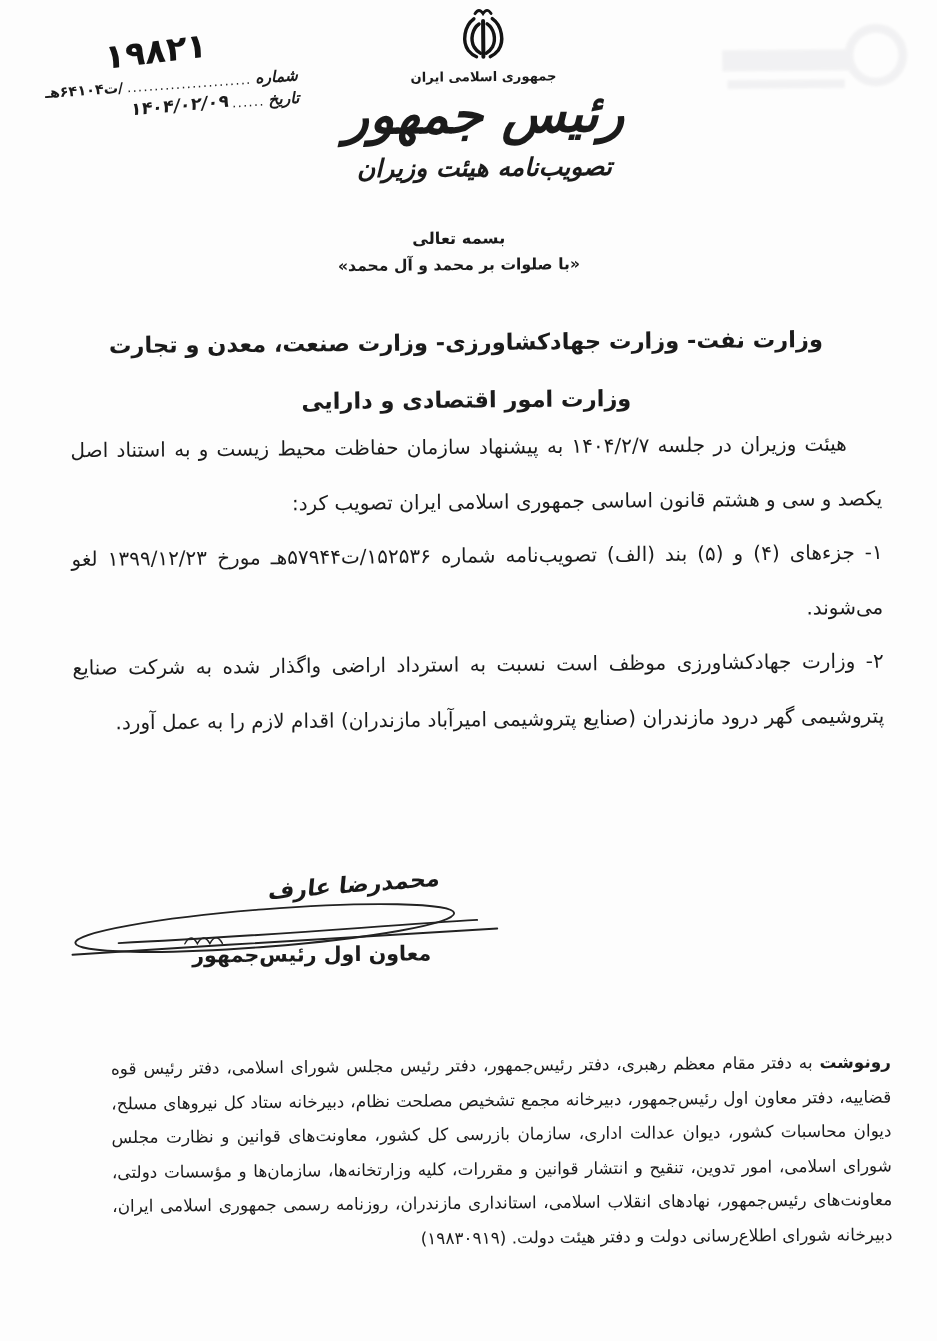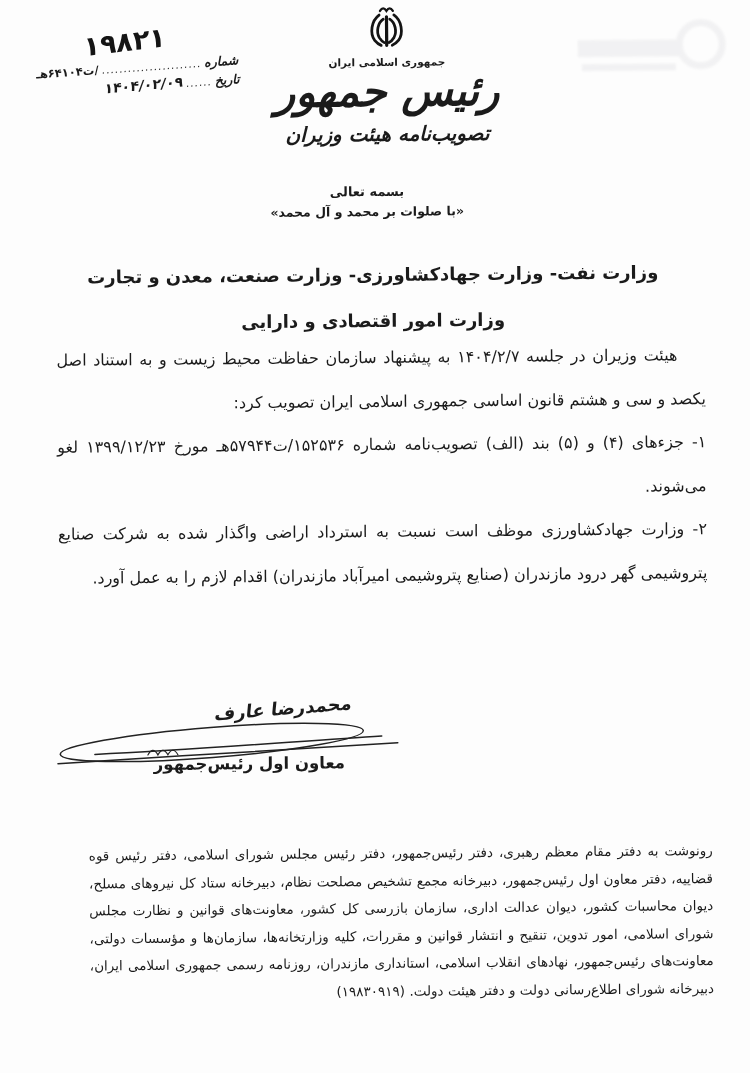--- a/index.html
+++ b/index.html
@@ -71,21 +71,21 @@
   .sig-svg { position: absolute; top: 14px; left: 0; }
   .signer-title { position: absolute; top: 58px; right: 60px; font-size: 16.5px; font-weight: bold; white-space: nowrap; }
 
   
   .footer {
     position: absolute; top: 840px; right: 40px; left: 86px;
     font-size: 13.5px; line-height: 27.6px;
     text-align: justify;
   }
   .footer p { margin: 0; }
-  .cc-label { font-weight: normal; }
+  .cc-label { font-weight: bold; }
 </style>
 </head>
 <body>
 
 <div class="page">
   <div class="tilt">
 
     <div class="watermark">
       <div class="wm-circle"></div>
       <div class="wm-bar1"></div>

